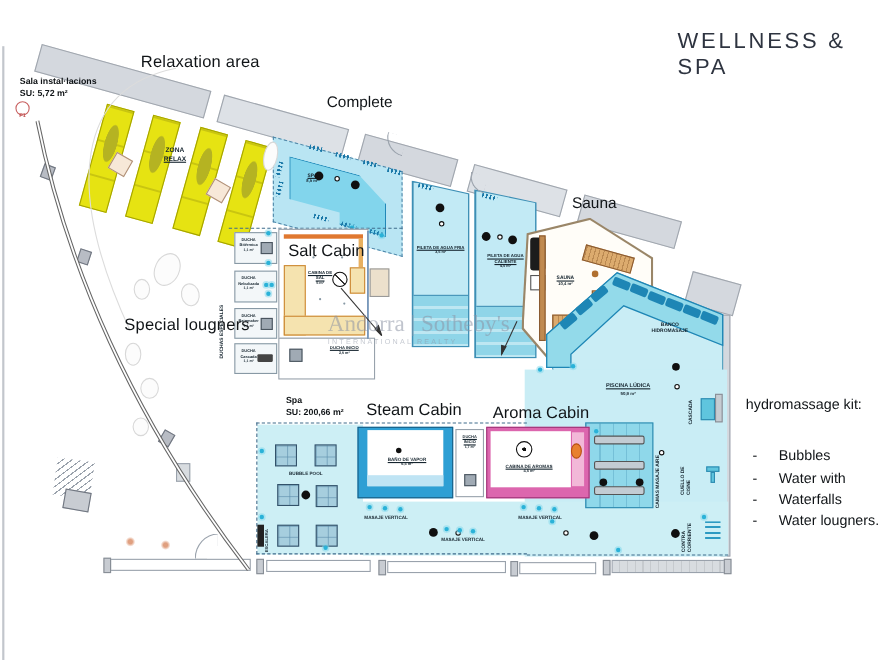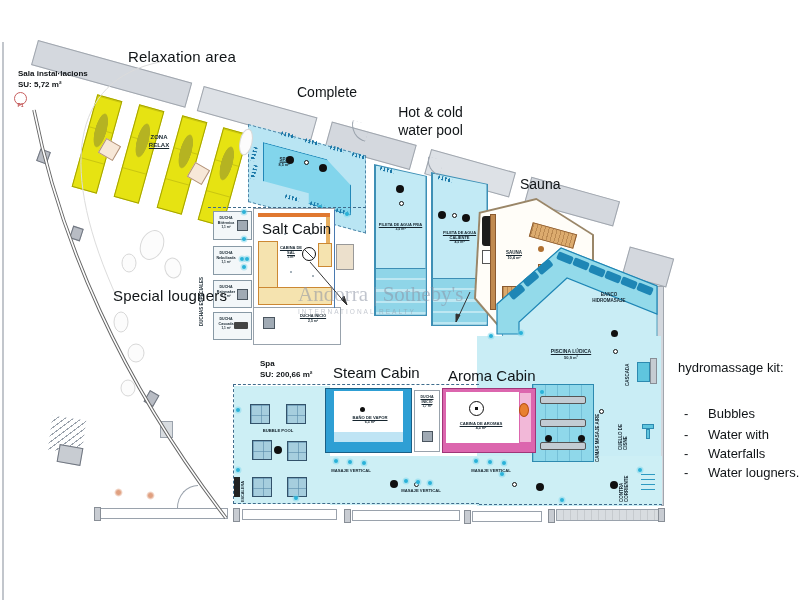--- a/index.html
+++ b/index.html
@@ -359,26 +359,23 @@
     <path d="M34,110 C60,240 120,380 226,518" fill="none" stroke="#666" stroke-width="3.5"></path>
     <path d="M34,110 C60,240 120,380 226,518" fill="none" stroke="#fff" stroke-width="1.6"></path>
     <g stroke="#333" stroke-width="1" fill="#333">
       <line x1="310" y1="262" x2="347" y2="305"></line>
       <polygon points="347,305 341,299 344,296"></polygon>
       <line x1="470" y1="292" x2="456" y2="322"></line>
       <polygon points="456,322 456,314 460,315"></polygon>
     </g>
   </svg>
 
+  <div class="lbl" style="left:616px;top:27px;font-size:20px;letter-spacing:2.5px;color:#2e3440;">WELLNESS  &amp;  SPA</div>
   <div class="lbl big" style="left:128px;top:36px;margin-top:12px;">Relaxation area</div>
   <div class="lbl" style="left:297px;top:84px;font-size:14px;">Complete</div>
-  <div class="lbl" style="left:378px;top:103px;width:105px;font-size:14px;text-align:center;line-height:1.3;">
-    <div>Hot &amp; cold</div>
-    <div>water pool</div>
-  </div>
   <div class="lbl" style="left:520px;top:176px;font-size:14px;">Sauna</div>
   <div class="lbl big" style="left:113px;top:287px;">Special lougners</div>
   <div class="lbl" style="left:262px;top:220px;font-size:15px;">Salt Cabin</div>
   <div class="lbl" style="left:333px;top:364px;font-size:15px;">Steam Cabin</div>
   <div class="lbl" style="left:448px;top:367px;font-size:15px;">Aroma Cabin</div>
   <div class="lbl" style="left:18px;top:68px;font-size:8px;font-weight:bold;line-height:1.4;">
     <div>Sala instal·lacions</div>
     <div>SU: 5,72 m²</div>
   </div>
   <div class="lbl" style="left:260px;top:358px;font-size:8px;font-weight:bold;line-height:1.4;">

